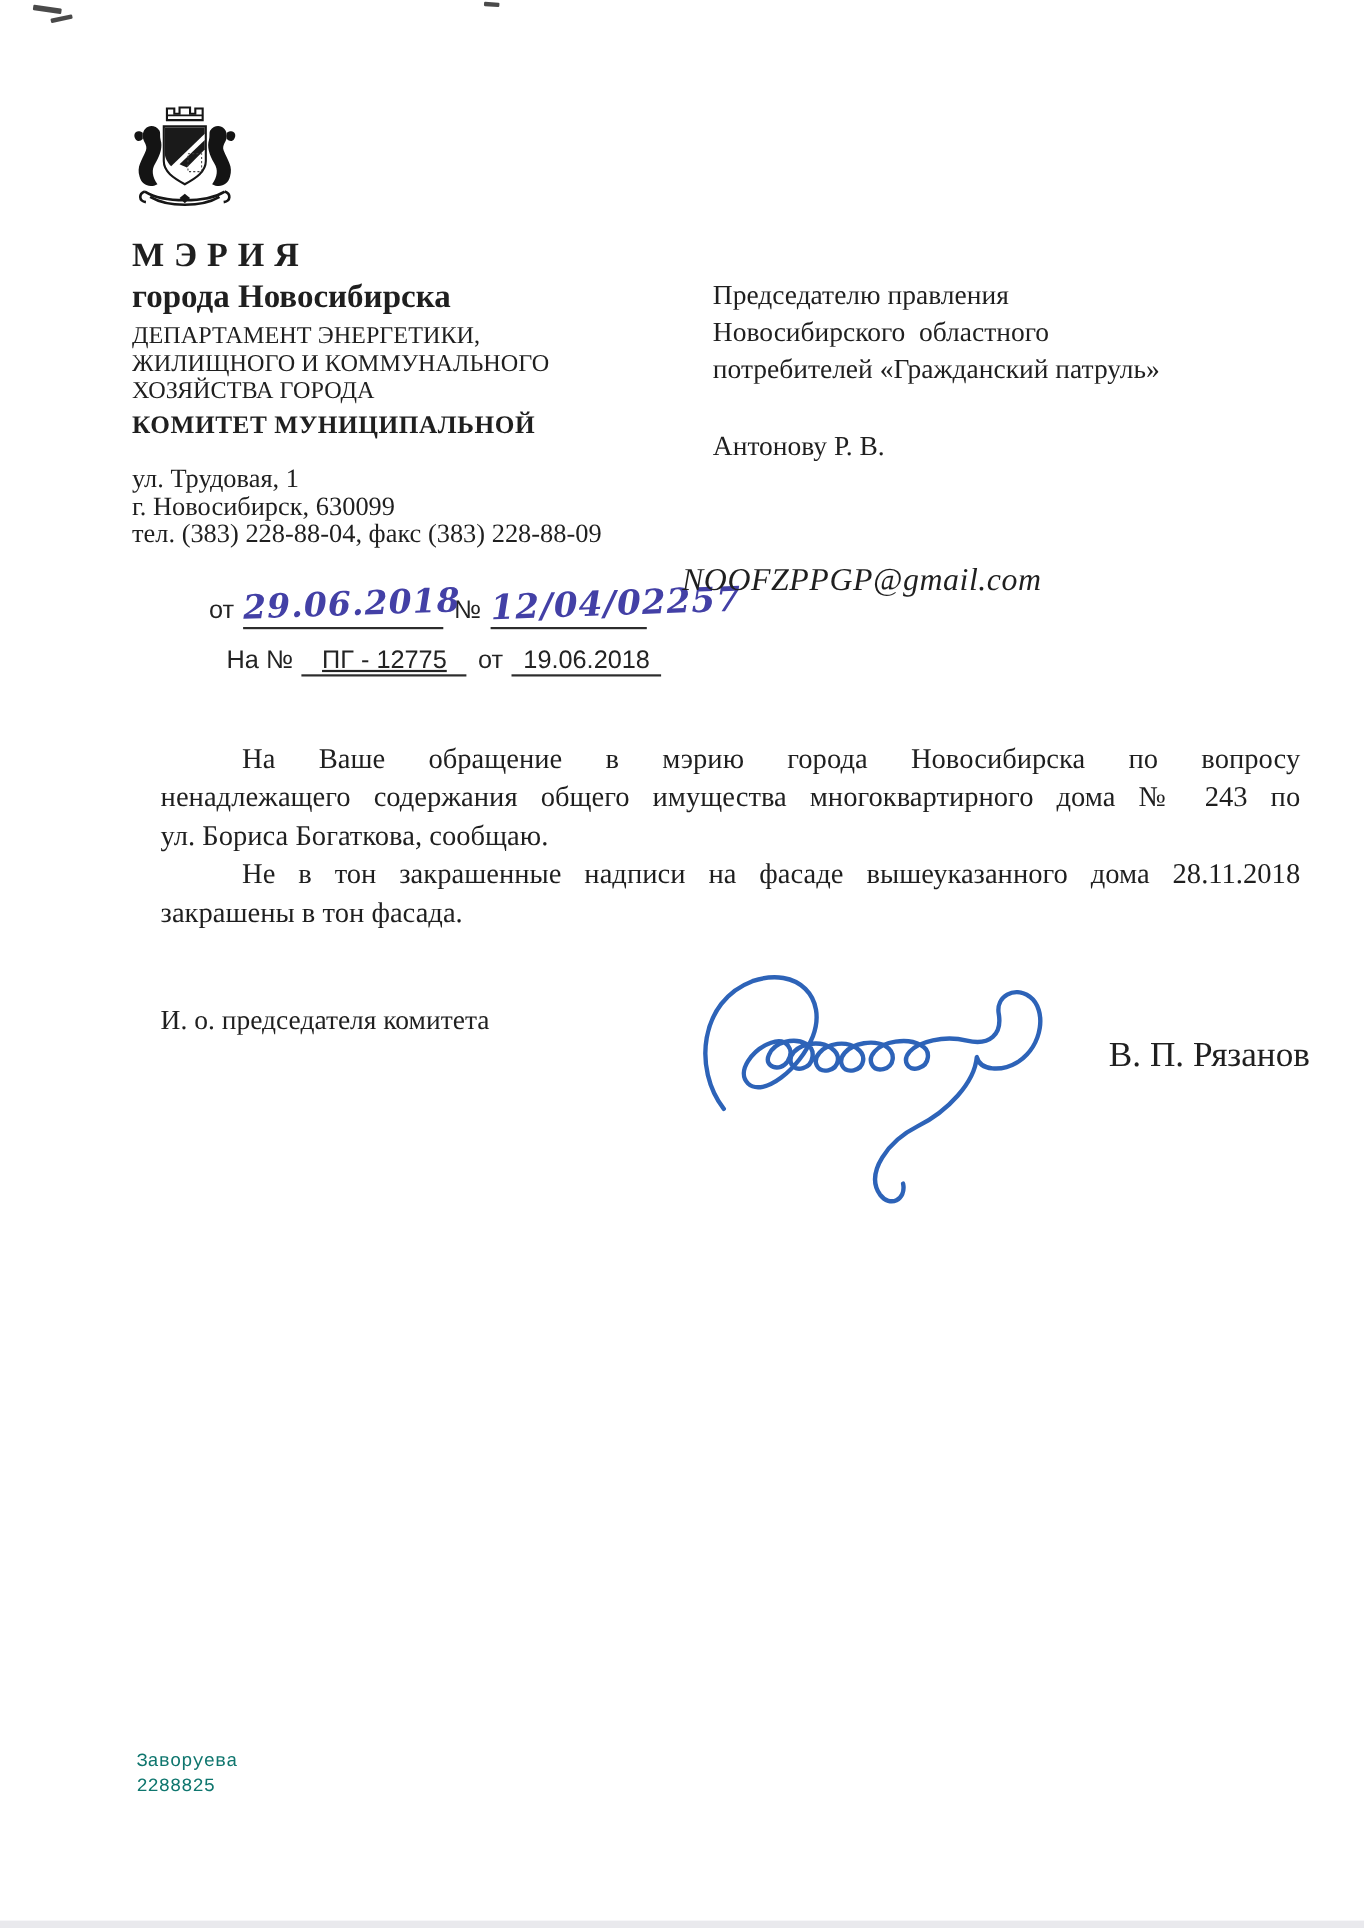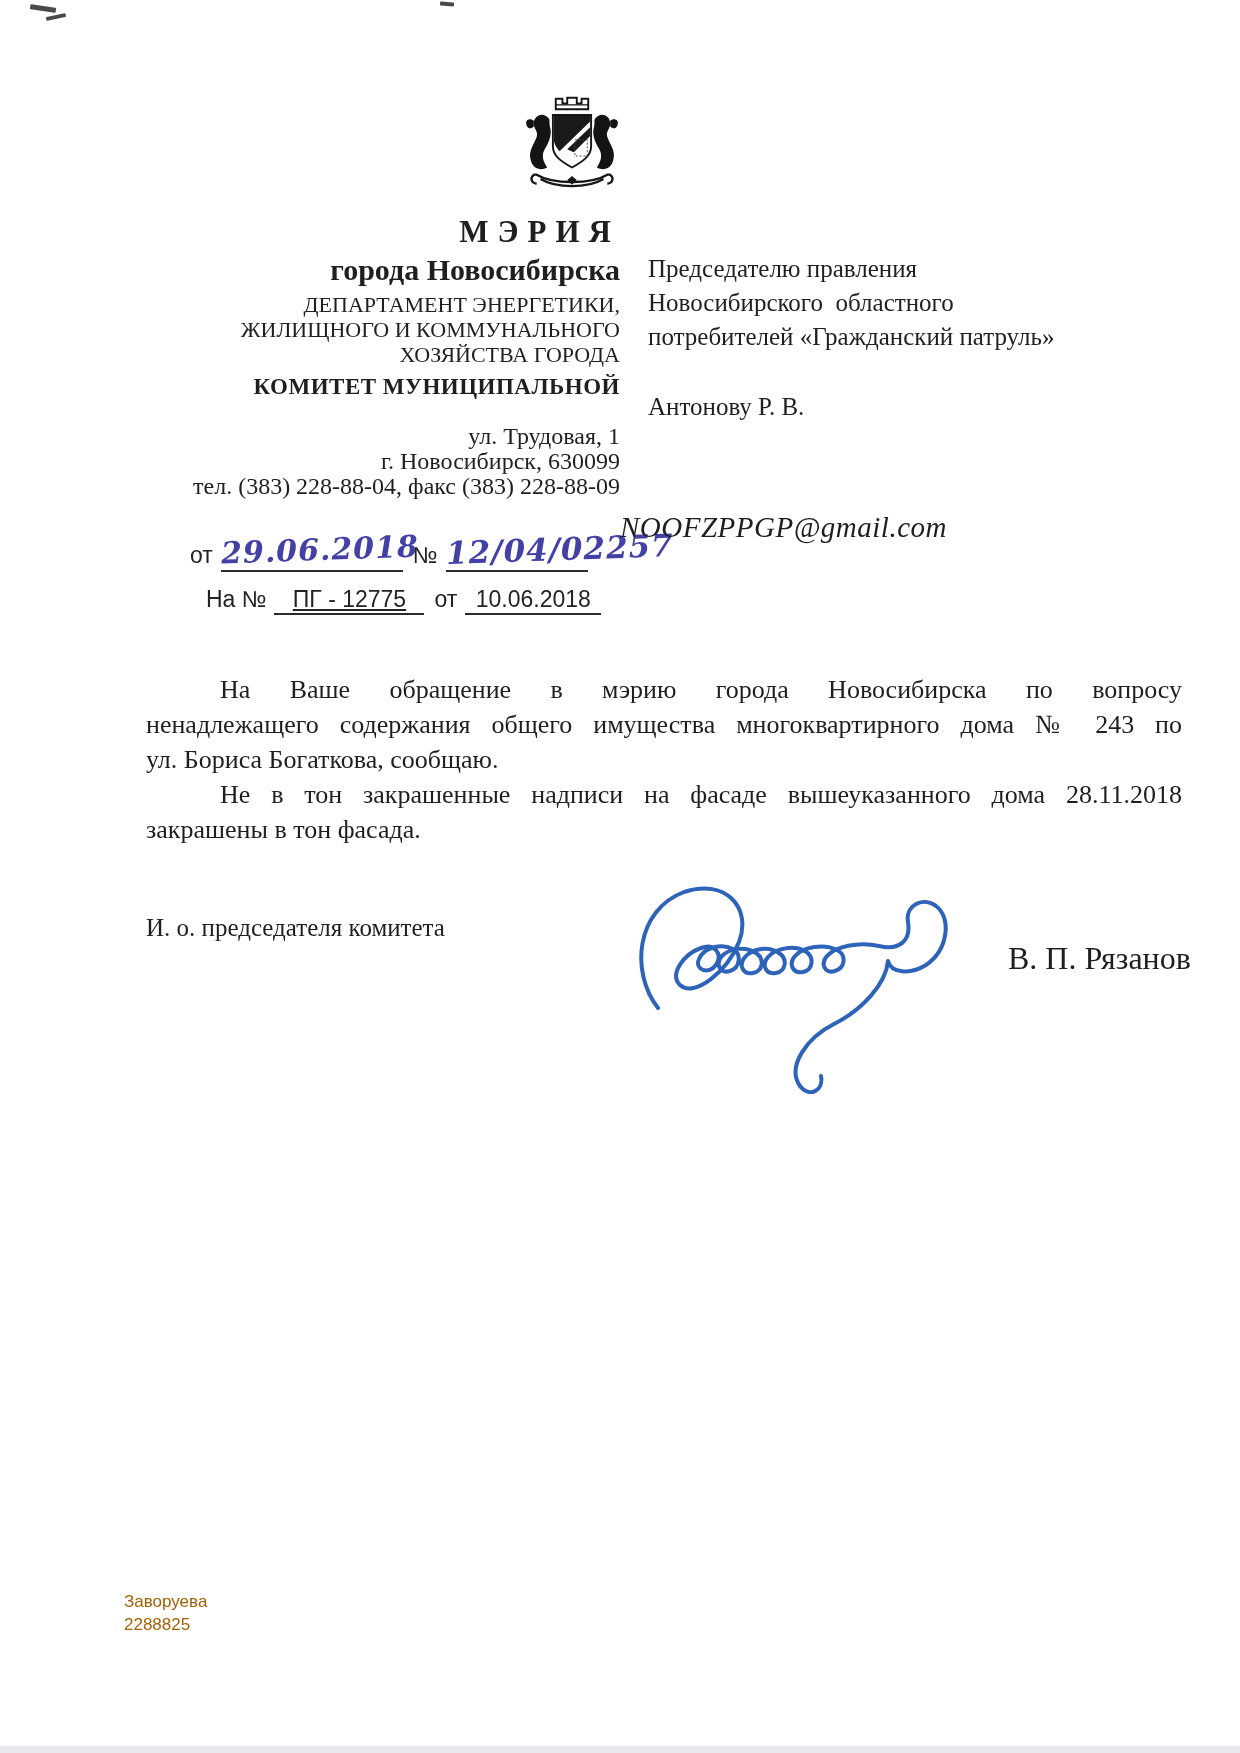--- a/index.html
+++ b/index.html
@@ -15,21 +15,21 @@
     font-family:"Liberation Serif","DejaVu Serif",serif;color:var(--ink);
   }
   
   .artifact{position:absolute;background:#2a2a2a;opacity:.85;border-radius:1px;}
   .a1{left:30px;top:6px;width:26px;height:5px;transform:rotate(8deg);}
   .a2{left:46px;top:15px;width:20px;height:4px;transform:rotate(-12deg);}
   .a3{left:440px;top:2px;width:14px;height:4px;transform:rotate(4deg);}
   .scan-edge{position:absolute;left:0;bottom:0;width:100%;height:7px;background:#e9e9ed;}
 
   
-  .letterhead{position:absolute;left:120px;top:92px;width:500px;text-align:right;}
+  .letterhead{position:absolute;left:120px;top:92px;width:500px;text-align:left;}
   .emblem{height:108px;}
   .org1{margin-top:14px;font-size:31px;font-weight:bold;letter-spacing:9px;}
   .org2{margin-top:3px;font-size:30px;font-weight:bold;}
   .dept{margin-top:5px;font-size:22px;line-height:25px;}
   .committee{margin-top:7px;font-size:23px;font-weight:bold;line-height:25px;letter-spacing:.5px;}
   .addr{margin-top:25px;font-size:24px;line-height:25px;}
 
   
   .refs{position:absolute;font-family:"Liberation Sans","DejaVu Sans",sans-serif;font-size:23px;color:#232323;}
   .ref1{left:190px;top:534px;}
@@ -58,22 +58,22 @@
   .body-line.just{text-align:justify;text-align-last:justify;}
   .body-line.ind{text-indent:74px;}
 
   
   .sig-title{position:absolute;left:146px;top:914px;font-size:25px;}
   .sig-name{position:absolute;left:1008px;top:940px;font-size:32px;}
   .autograph{position:absolute;left:628px;top:876px;width:340px;height:230px;}
   .autograph path{stroke:var(--sig);}
 
   
-  .exec{position:absolute;left:124px;top:1590px;font-family:Liberation Sans, sans-serif;
-        font-size:17px;line-height:23px;color:#a16207;}
+  .exec{position:absolute;left:124px;top:1590px;font-family:Liberation Mono, monospace;
+        font-size:17px;line-height:23px;color:#0f766e;}
 </style>
 </head>
 <body>
 
 <div class="page">
 
   <div class="artifact a1"></div>
   <div class="artifact a2"></div>
   <div class="artifact a3"></div>
 
@@ -118,21 +118,21 @@
       <div>г. Новосибирск, 630099</div>
       <div>тел. (383) 228-88-04, факс (383) 228-88-09</div>
     </div>
   </header>
 
   <div class="refs ref1">
     <span class="rlabel">от</span><span class="ufield f-outdate"><span class="hand">29.06.2018</span></span><span class="rlabel">№</span><span class="ufield f-outnum"><span class="hand">12/04/02257</span></span>
   </div>
 
   <div class="refs ref2">
-    <span class="rlabel">На №</span><span class="ufield f-innum"><span>ПГ - 12775</span></span><span class="rlabel">от</span><span class="ufield f-indate"><span>10.06.2018</span></span>
+    <span class="rlabel">На №</span><span class="ufield f-innum"><span>ПГ - 12775</span></span><span class="rlabel">от</span><span class="ufield f-indate"><span>19.06.2018</span></span>
   </div>
 
   <section class="recipient">
     <div class="rline">Председателю правления</div>
     <div class="rline">Новосибирского  областного</div>
     <div class="rline">потребителей «Гражданский патруль»</div>
     <div class="rname">Антонову Р. В.</div>
   </section>
 
   <div class="email">NOOFZPPGP@gmail.com</div>

